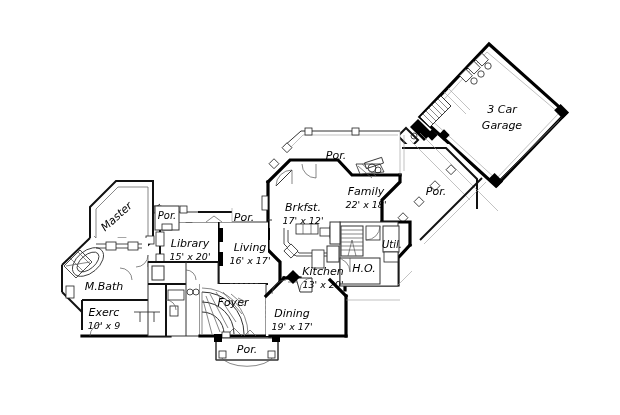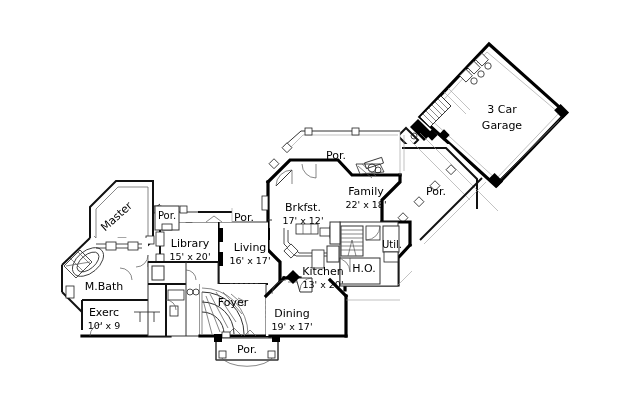--- a/index.html
+++ b/index.html
@@ -2,21 +2,21 @@
 <html><head>
 <meta charset="utf-8">
 <title>Floor Plan</title>
 <style>
   html,body{margin:0;padding:0;background:#ffffff;}
   body{
     width:620px;height:415px;overflow:hidden;
     font-family:"DejaVu Sans","Liberation Sans",sans-serif;
     color:#000000;
   }
-  #plan-root{position:relative;width:620px;height:415px;background:#fff;}
+  #plan-root{position:relative;width:620px;height:415px;background:#fff;font-style:italic;}
   svg#floorplan{display:block;width:620px;height:415px;background:#fff;}
 
   .wall-heavy{fill:none;stroke:#000;stroke-width:3.2;stroke-linejoin:miter;stroke-linecap:square;}
   .wall-med{fill:none;stroke:#111;stroke-width:2;stroke-linejoin:miter;}
   .wall-thin{fill:none;stroke:#333;stroke-width:1;}
   .wall-hair{fill:none;stroke:#555;stroke-width:0.7;}
   .wall-faint{fill:none;stroke:#999;stroke-width:0.6;}
   .fill-white{fill:#ffffff;}
   .fixture{fill:none;stroke:#222;stroke-width:0.8;}
   .fixture-fill{fill:#fff;stroke:#222;stroke-width:0.8;}

